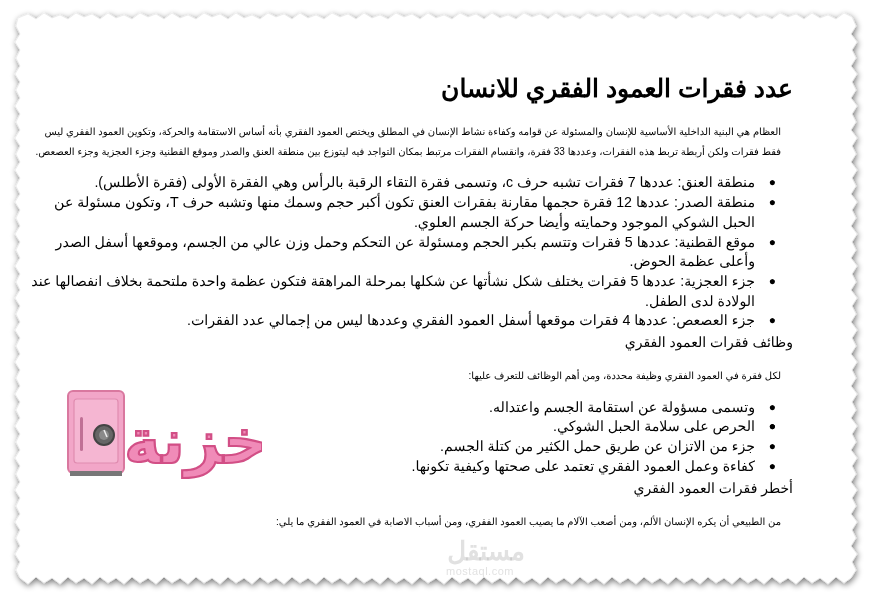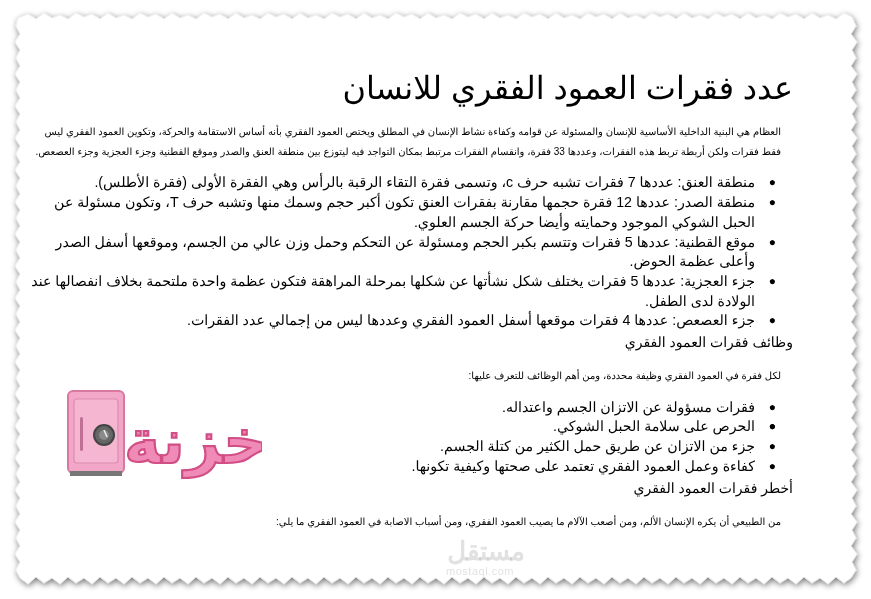--- a/index.html
+++ b/index.html
@@ -28,22 +28,22 @@
     top: 74px;
     width: 771px;
     direction: rtl;
     text-align: right;
     font-family: "Liberation Sans", sans-serif;
     color: #000000;
   }
   h1.title {
     margin: 0;
     font-family: "Liberation Sans", sans-serif;
-    font-weight: normal;
-    font-size: 32px;
+    font-weight: bold;
+    font-size: 25px;
     line-height: 40px;
     height: 36px;
     padding-right: 0;
     position: relative;
     top: -6px;
   }
   .para {
     margin: 12px;
     font-size: 10px;
     line-height: 19.7px;
@@ -141,21 +141,21 @@
       <li><span class="bullet">●</span><span>منطقة الصدر: عددها 12 فقرة حجمها مقارنة بفقرات العنق تكون أكبر حجم وسمك منها وتشبه حرف T، وتكون مسئولة عن الحبل الشوكي الموجود وحمايته وأيضا حركة الجسم العلوي.</span></li>
       <li><span class="bullet">●</span><span>موقع القطنية: عددها 5 فقرات وتتسم بكبر الحجم ومسئولة عن التحكم وحمل وزن عالي من الجسم،  وموقعها أسفل الصدر وأعلى عظمة الحوض.</span></li>
       <li><span class="bullet">●</span><span>جزء العجزية: عددها 5 فقرات يختلف شكل نشأتها عن شكلها بمرحلة المراهقة فتكون عظمة واحدة ملتحمة بخلاف انفصالها عند الولادة لدى الطفل.</span></li>
       <li><span class="bullet">●</span><span>جزء العصعص: عددها 4 فقرات موقعها أسفل العمود الفقري وعددها ليس من إجمالي عدد الفقرات.</span></li>
     </ul>
 
     <h2 class="sub">وظائف فقرات العمود الفقري</h2>
     <p class="para">لكل فقرة في العمود الفقري وظيفة محددة، ومن أهم الوظائف للتعرف عليها:</p>
 
     <ul class="blist">
-      <li><span class="bullet">●</span><span>فقرات مسؤولة عن الاتزان الجسم واعتداله.</span></li>
+      <li><span class="bullet">●</span><span>وتسمى مسؤولة عن استقامة الجسم واعتداله.</span></li>
       <li><span class="bullet">●</span></li>
       <li><span class="bullet">●</span><span>الحرص على سلامة الحبل الشوكي.</span></li>
       <li><span class="bullet">●</span><span>جزء من الاتزان عن طريق حمل الكثير من كتلة الجسم.</span></li>
       <li><span class="bullet">●</span><span>كفاءة وعمل العمود الفقري تعتمد على صحتها وكيفية تكونها.</span></li>
     </ul>
 
     <h2 class="sub">أخطر فقرات العمود الفقري</h2>
     <p class="para">من الطبيعي أن يكره الإنسان الألم، ومن أصعب الآلام ما يصيب العمود الفقري، ومن أسباب الاصابة في العمود الفقري ما يلي:</p>
   </div>
 

